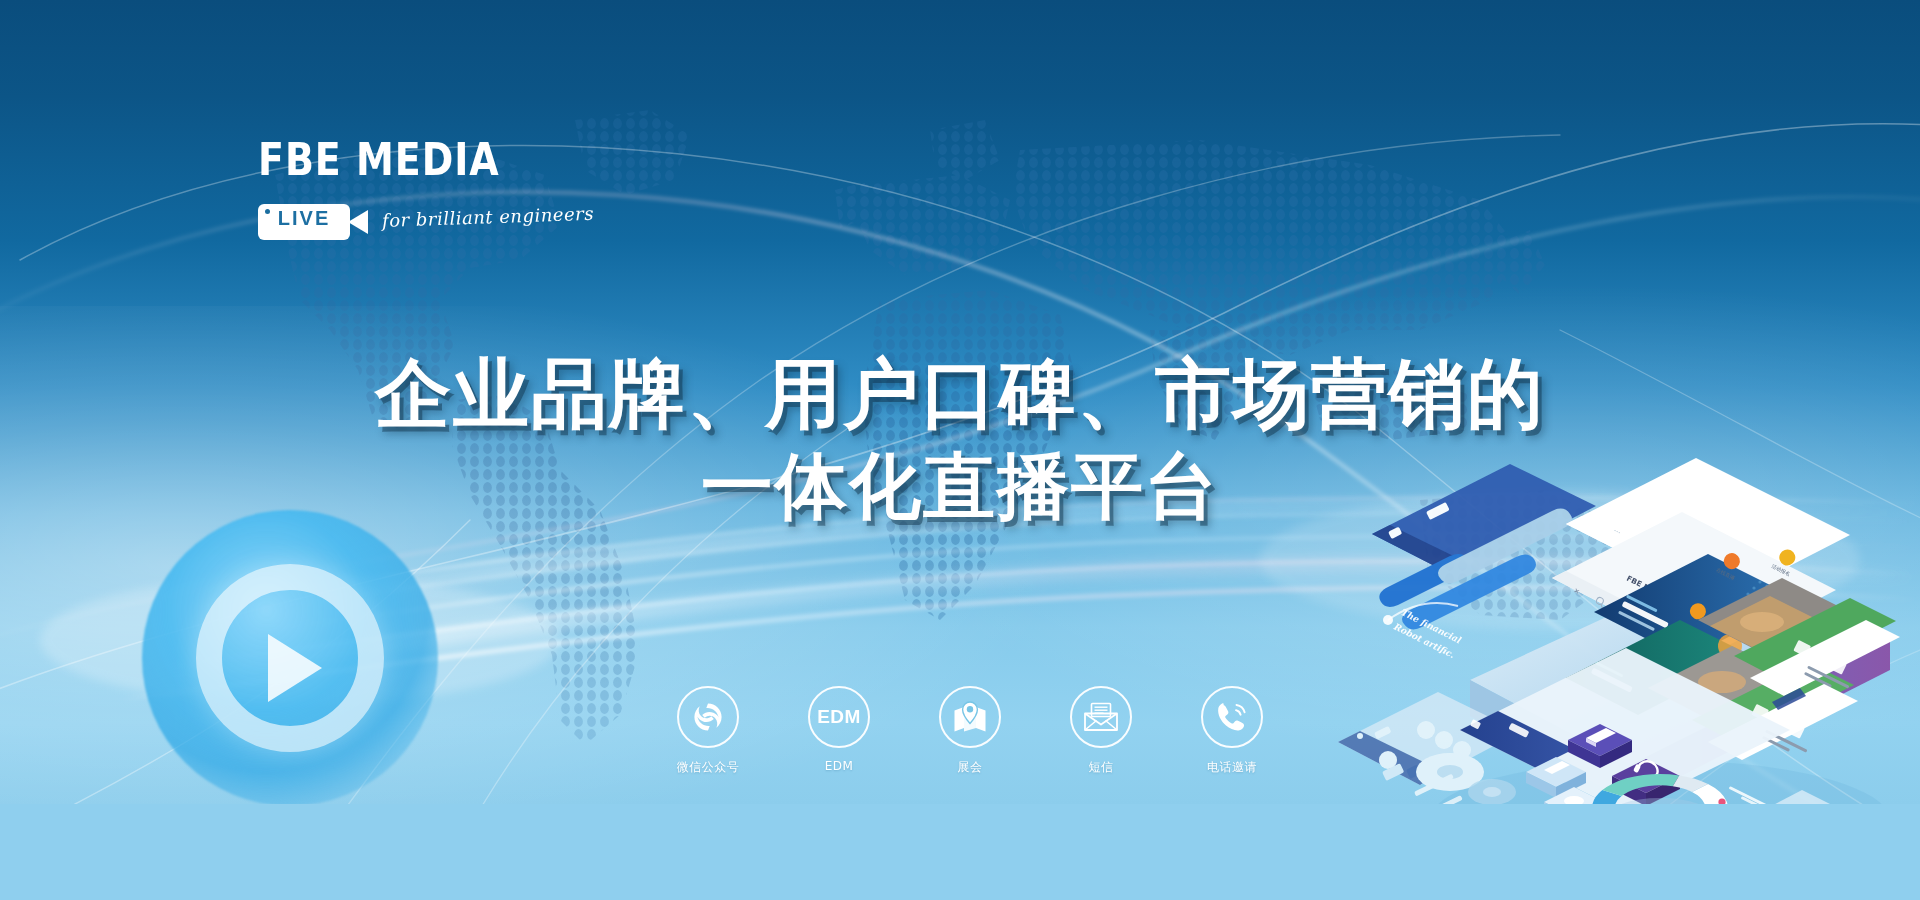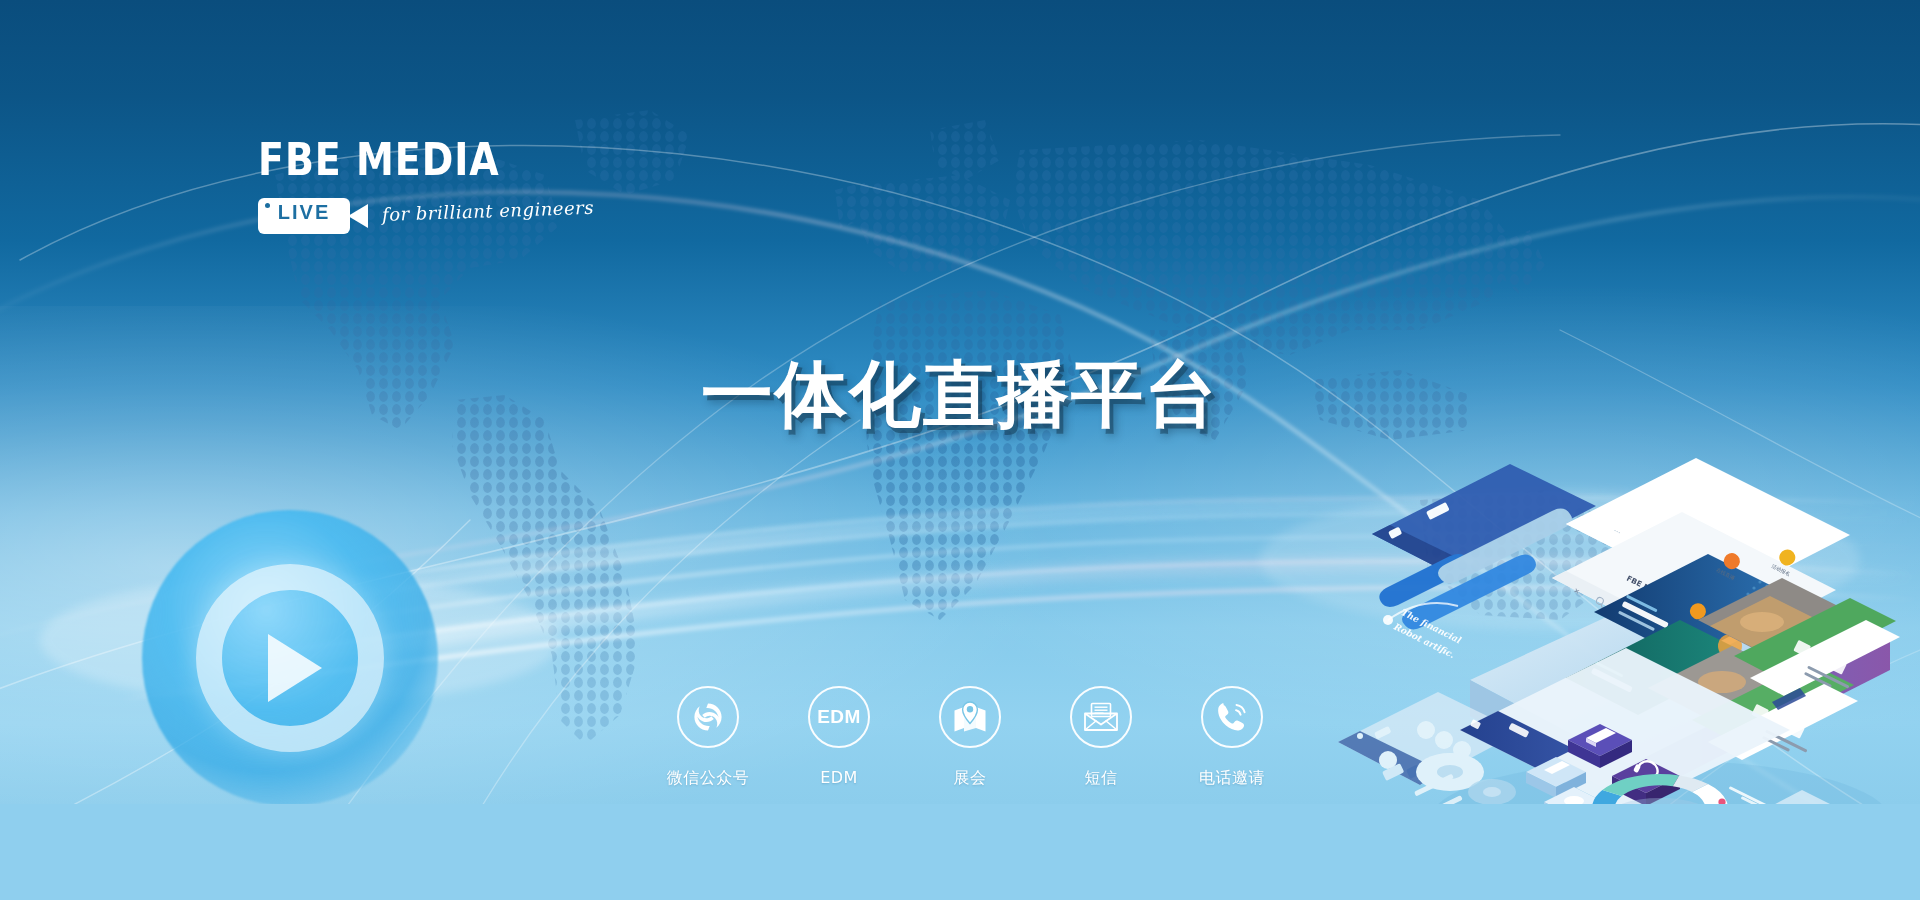--- a/index.html
+++ b/index.html
@@ -54,21 +54,21 @@
   }
   .logo-word{
     font-size:44px; font-weight:700; letter-spacing:1px;
     color:#fff; line-height:1;
     font-family:"DejaVu Sans","Liberation Sans",sans-serif;
     font-stretch:condensed;
     transform:scaleX(.96);
     transform-origin:left center;
     white-space:nowrap;
   }
-  .logo-row2{ position:relative; margin-top:10px; height:46px;text-align:right; }
+  .logo-row2{ position:relative; margin-top:16px; height:46px;text-align:right; }
   .cam{
     position:absolute; left:0; top:6px;
     width:92px; height:36px;
     background:#fff; border-radius:6px;
   }
   .cam-dot{
     position:absolute; left:7px; top:5px; width:5px; height:5px;
     border-radius:50%; background:#1b6ea0;
   }
   .cam-live{
@@ -155,21 +155,21 @@
     width:62px; height:62px; border-radius:50%;
     border:2.5px solid rgba(255,255,255,.95);
     display:flex; align-items:center; justify-content:center;
     position:relative;
   }
   .ch-circle svg{ display:block; }
   .ch-edm-text{
     font-size:19px; font-weight:700; color:#fff; letter-spacing:.5px;
   }
   .ch-label{
-    margin-top:20px; font-size:16px; color:#ffffff;
+    margin-top:11px; font-size:12px; color:#ffffff;
     white-space:nowrap; letter-spacing:.5px;
     font-family:"DejaVu Sans","Liberation Sans",sans-serif;
     text-shadow:0 1px 2px rgba(30,90,130,.25);
   }
 
   
   .devices{
     position:absolute; left:1330px; top:420px;
     width:600px; height:460px;
     pointer-events:none;
@@ -297,20 +297,21 @@
       <div class="cam">
         <span class="cam-dot"></span>
       </div>
       <div class="cam-live">LIVE</div>
       <div class="cam-lens"></div>
       <div class="tagline">for brilliant engineers</div>
     </div>
   </div>
 
   <div class="headline">
+    <span class="hl hl-1">企业品牌、用户口碑、市场营销的</span>
     <span class="hl hl-2">一体化直播平台</span>
   </div>
 
   <div class="play-wrap">
     <div class="play-glow"></div>
     <div class="play-ring"></div>
     <div class="play-tri"></div>
   </div>
 
   <div class="channels">

